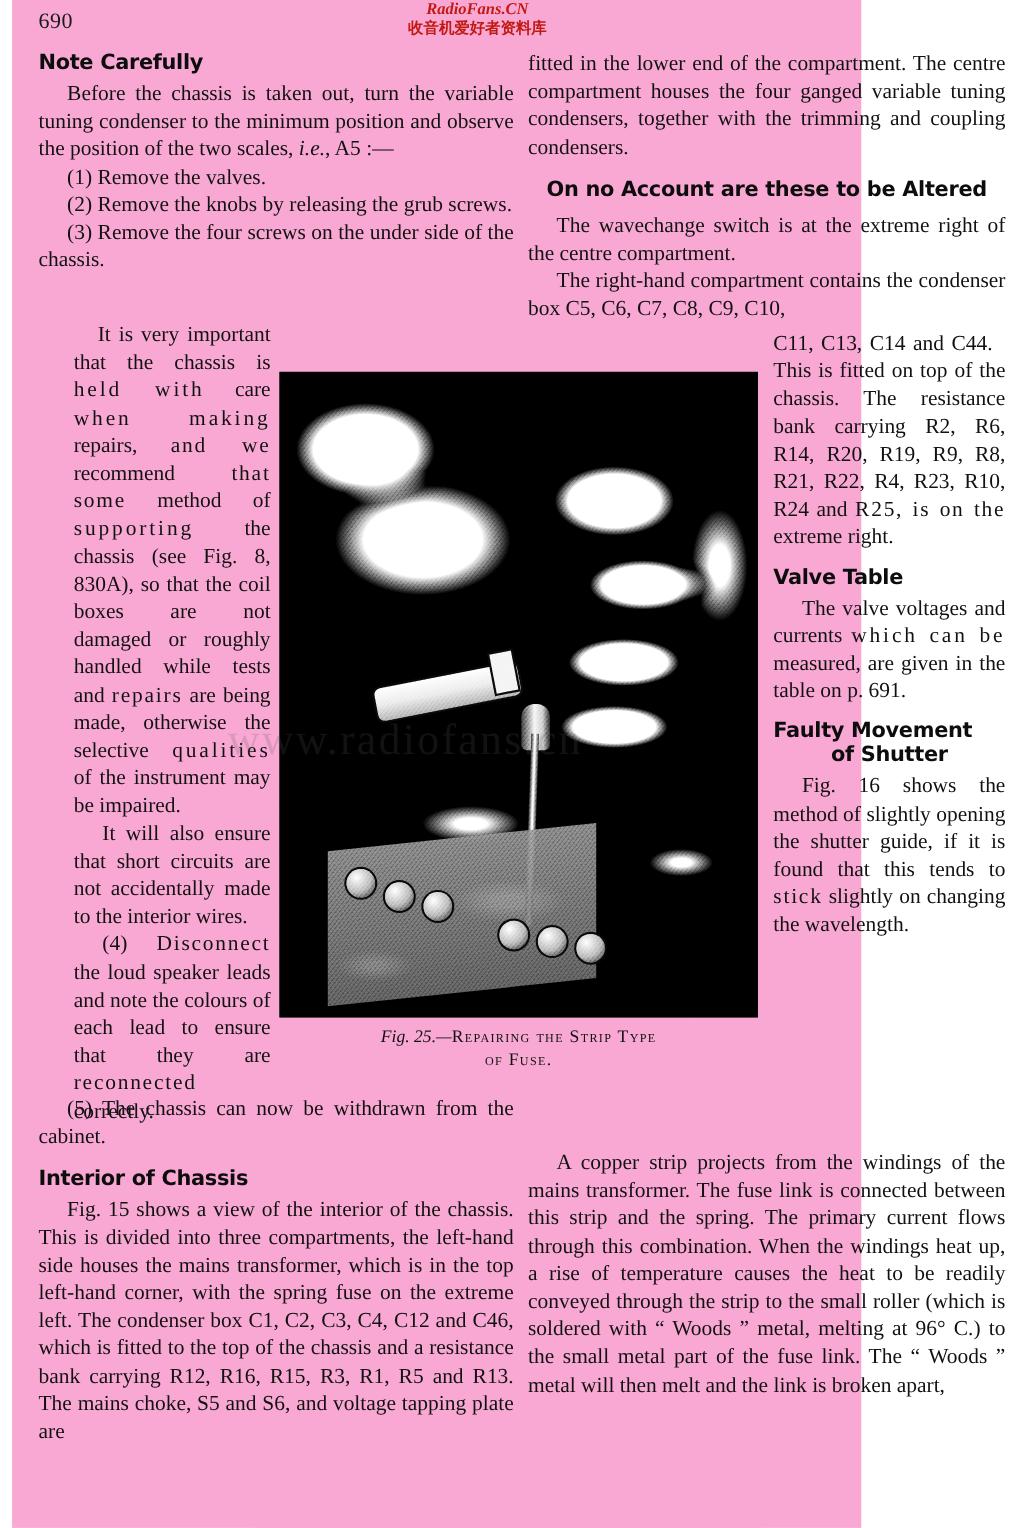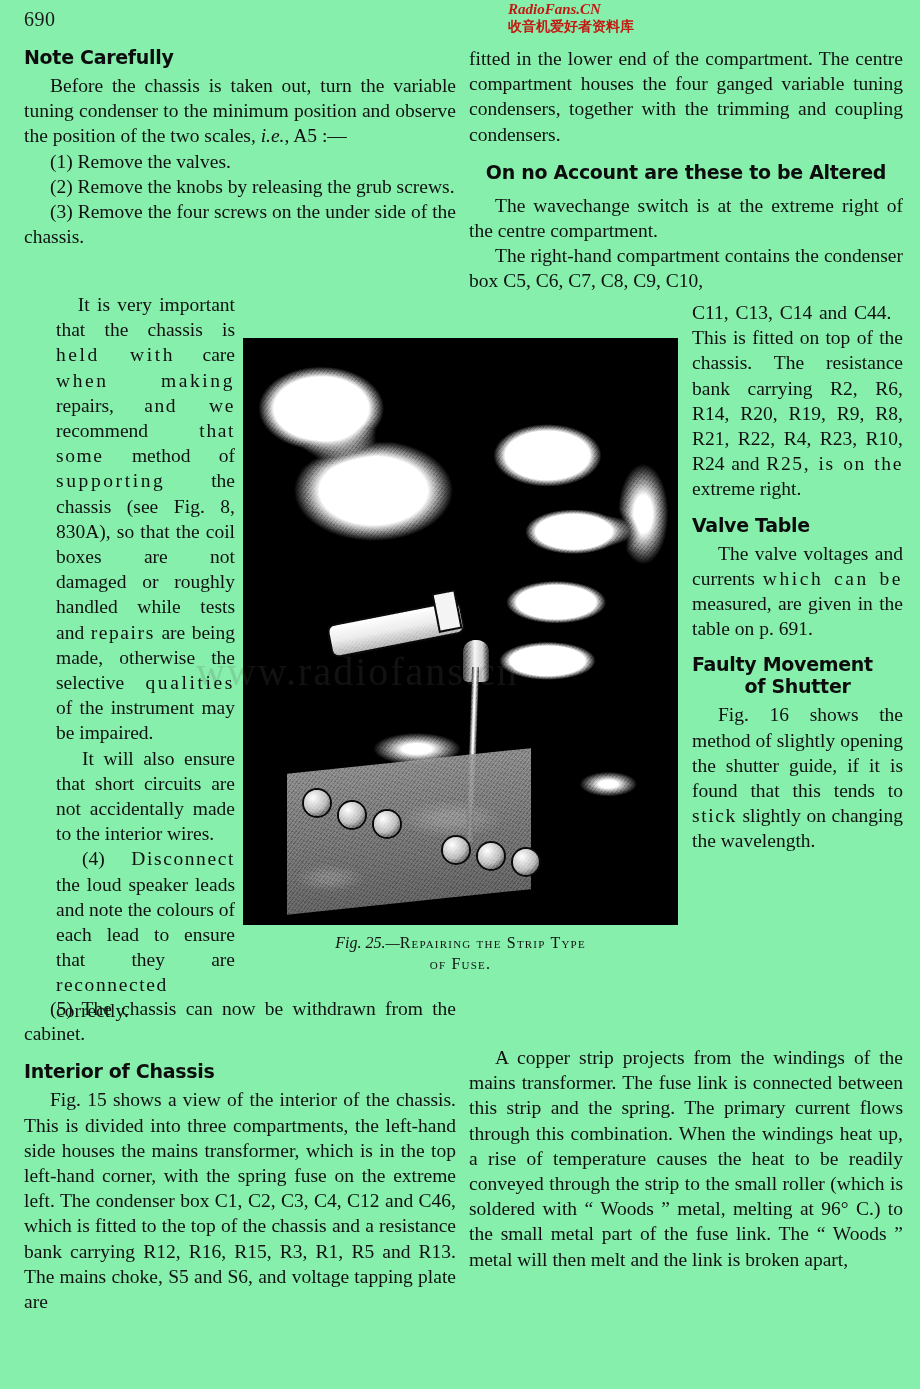--- a/index.html
+++ b/index.html
@@ -11,39 +11,40 @@
     width: 920px;
     height: 1389px;
     position: relative;
     overflow: hidden;
     font-family: "Liberation Serif", "DejaVu Serif", serif;
     color: #101010;
   }
 
   .page {
     position: absolute;
-    left: 0; top: 0;
-    width: 920px; height: 1389px;
-    background: #86efac;
+    left: 11px; top: 0;
+    width: 772px; height: 1389px;
+    background: #f9a8d4;
   }
 
   
   .folio {
     position: absolute;
     left: 24px;
     top: 8px;
     font-size: 20px;
     letter-spacing: 0.5px;
     font-family: "Liberation Serif", serif;
     color: #1a1a1a;
   }
   .watermark {
     position: absolute;
     right: 286px;
     top: 2px;
+    text-align: center;
     line-height: 1.05;
     color: #c21a12;
   }
   .watermark .wm-en {
     font-family: "Liberation Serif", serif;
     font-style: italic;
     font-weight: bold;
     font-size: 15px;
     letter-spacing: 0px;
     display: block;

